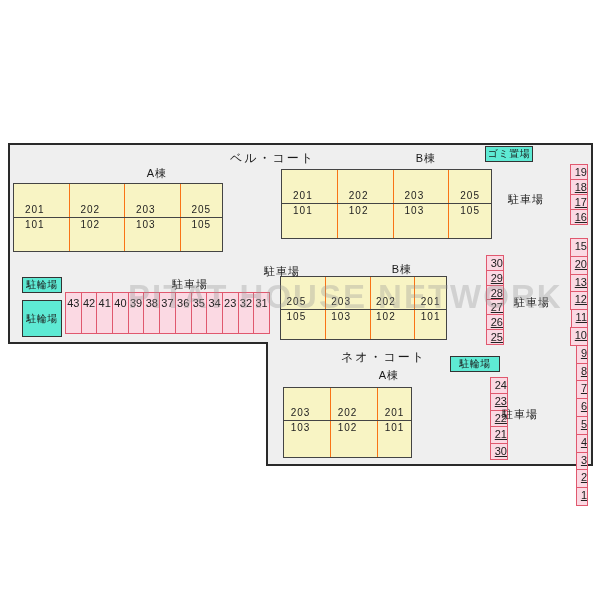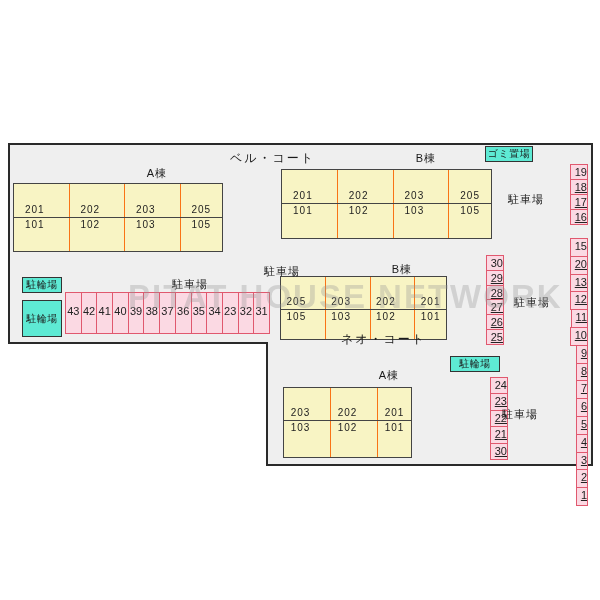--- a/index.html
+++ b/index.html
@@ -32,21 +32,21 @@
               font-size:10px; line-height:12px; letter-spacing:1px; color:#222; }
   .unit-top { bottom:calc(100% - var(--mid) + 1px); }
   .unit-bottom { top:calc(var(--mid) + 2px); }
 
   
   .pgroup { position:absolute; display:flex; z-index:2; }
   .prow  { flex-direction:row; }
   .pcolv { flex-direction:column;align-items:flex-end; }
   .pcell { flex:1 1 0; background:var(--parking-fill,#fbd9e3); border:1px solid var(--parking-border,#e0586e);
            font-size:11px; line-height:13px; color:#222; overflow:hidden; }
-  .prow  .pcell { text-align:center; padding-top:12px; }
+  .prow  .pcell { text-align:center; padding-top:4px; }
   .prow  .pcell + .pcell { margin-left:-1px; }
   .pcolv .pcell { text-align:left; padding:1px 0 0 4px; }
   .pcolv .pcell + .pcell { margin-top:-1px;text-decoration:underline; }
   .bell-cells .pcell { font-size:12px; padding-top:2px; }
 
   
   #watermark { position:absolute; left:84px; top:278px; font-size:33px; font-weight:bold;
                letter-spacing:2px; color:rgba(150,150,150,0.33); z-index:6; white-space:nowrap;margin-left:44px; }
 </style>
 </head>
@@ -57,21 +57,21 @@
   <svg id="siteplan-svg" width="600" height="600">
     <polygon points="9,144 592,144 592,465 267,465 267,343 9,343" fill="#efefef" stroke="#2a2a2a" stroke-width="2"></polygon>
   </svg>
 
   <div id="watermark">PITAT HOUSE NETWORK</div>
 
   <div class="lbl court-lbl" style="left:185px; top:150px; width:130px;">ベル・コート</div>
   <div class="lbl" style="left:67px; top:166px; width:100px;">A棟</div>
   <div class="lbl" style="left:336px; top:151px; width:100px;">B棟</div>
   <div class="lbl" style="left:312px; top:262px; width:100px;">B棟</div>
-  <div class="lbl court-lbl" style="left:300px; top:331px; width:126px;">ネオ・コート</div>
+  <div class="lbl court-lbl" style="left:300px; top:349px; width:126px;">ネオ・コート</div>
   <div class="lbl" style="left:299px; top:368px; width:100px;">A棟</div>
 
   <div class="lbl" style="left:200px; top:264px; width:100px;">駐車場</div>
   <div class="lbl" style="left:108px; top:277px; width:100px;">駐車場</div>
   <div class="lbl" style="left:504px; top:192px; width:40px; text-align:right;">駐車場</div>
   <div class="lbl" style="left:514px; top:295px; width:44px; text-align:left;">駐車場</div>
   <div class="lbl" style="left:502px; top:407px; width:44px; text-align:left;">駐車場</div>
 
   <div class="boxed" style="left:485px; top:146px; width:46px; height:14px;">ゴミ置場</div>
   <div class="boxed" style="left:22px; top:277px; width:38px; height:14px;">駐輪場</div>

